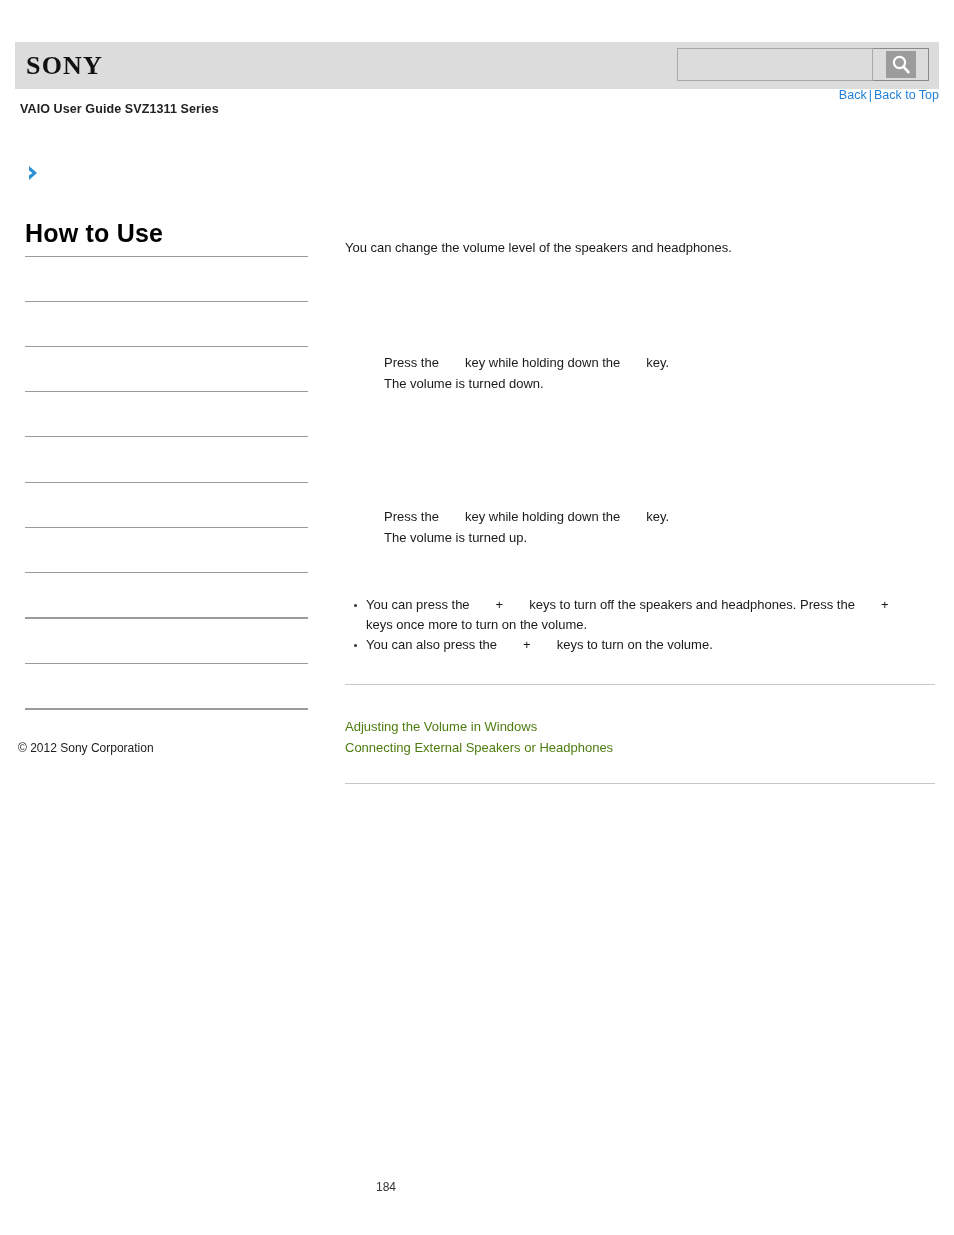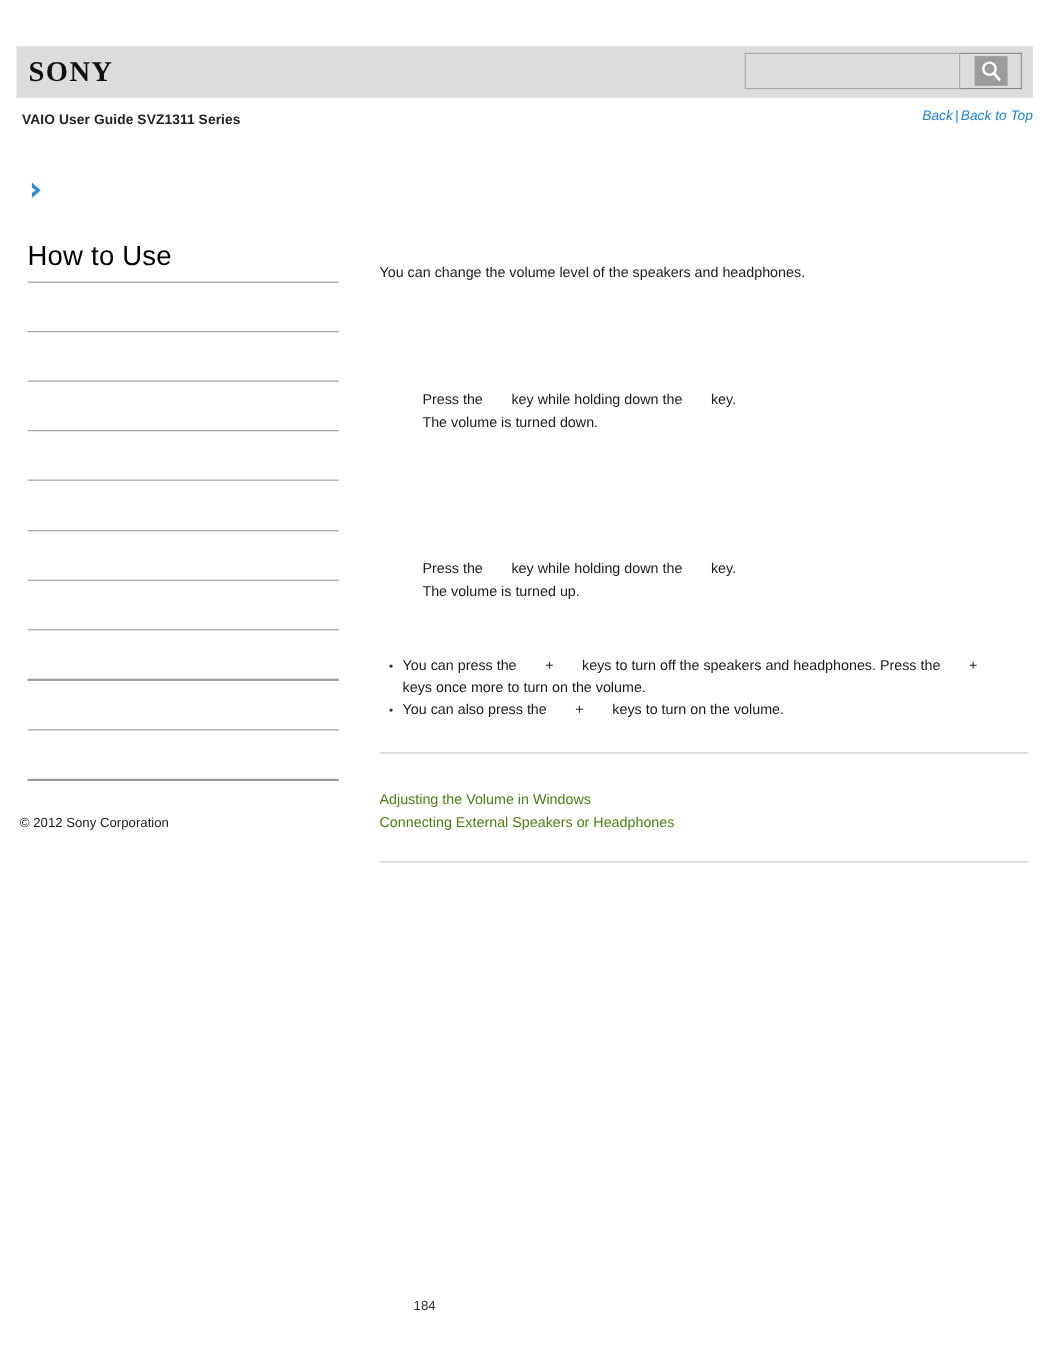--- a/index.html
+++ b/index.html
@@ -86,25 +86,24 @@
     left: 20px;
     top: 102px;
     font-size: 12.5px;
     font-weight: bold;
     color: #222222;
     letter-spacing: 0.1px;
   }
   .nav-links {
     position: absolute;
     right: 15px;
-    top: 98px;
+    top: 88px;
     font-size: 12.5px;
     color: #1f7fd4;
     white-space: nowrap;
-    font-style: italic;
   }
   .nav-links a {
     color: #1f7fd4;
     text-decoration: none;
   }
   .nav-links .sep {
     color: #1f7fd4;
     margin: 0 2px;
   }
 
@@ -119,21 +118,21 @@
 
   
   .sidebar {
     position: absolute;
     left: 25px;
     top: 218px;
     width: 283px;
   }
   .sidebar-heading {
     font-size: 25px;
-    font-weight: normal;
+    font-weight: bold;
     color: #000000;
     line-height: 30px;
     letter-spacing: 0.2px;
     padding-bottom: 8px;
   }
   .sb-rule {
     height: 0;
     border-top: 1px solid #9b9b9b;
     width: 283px;
   }

